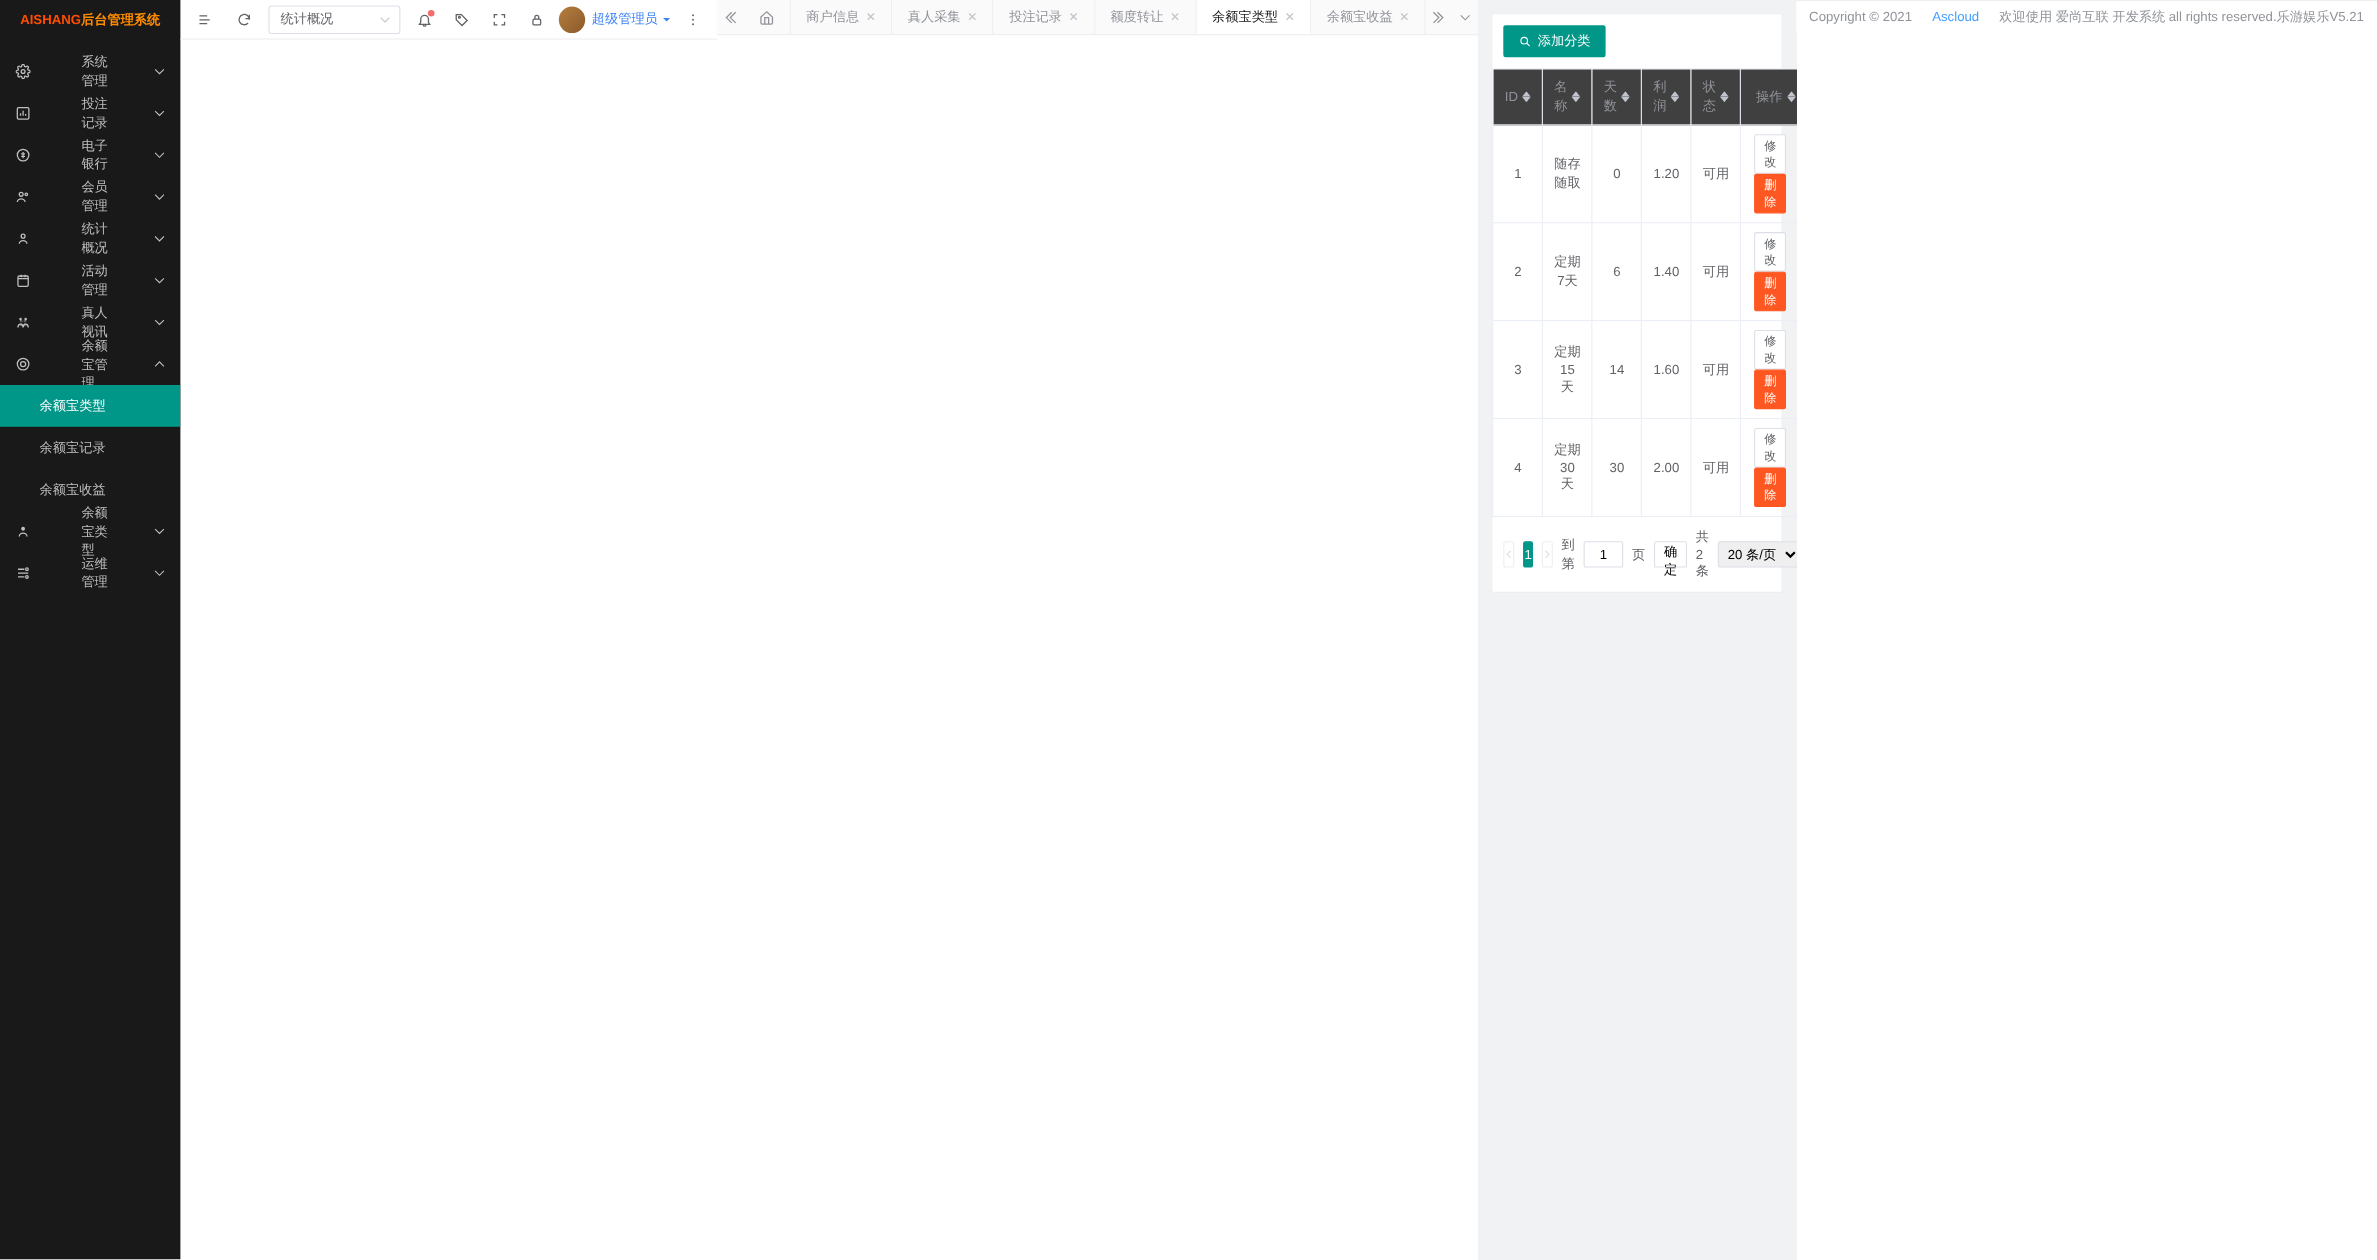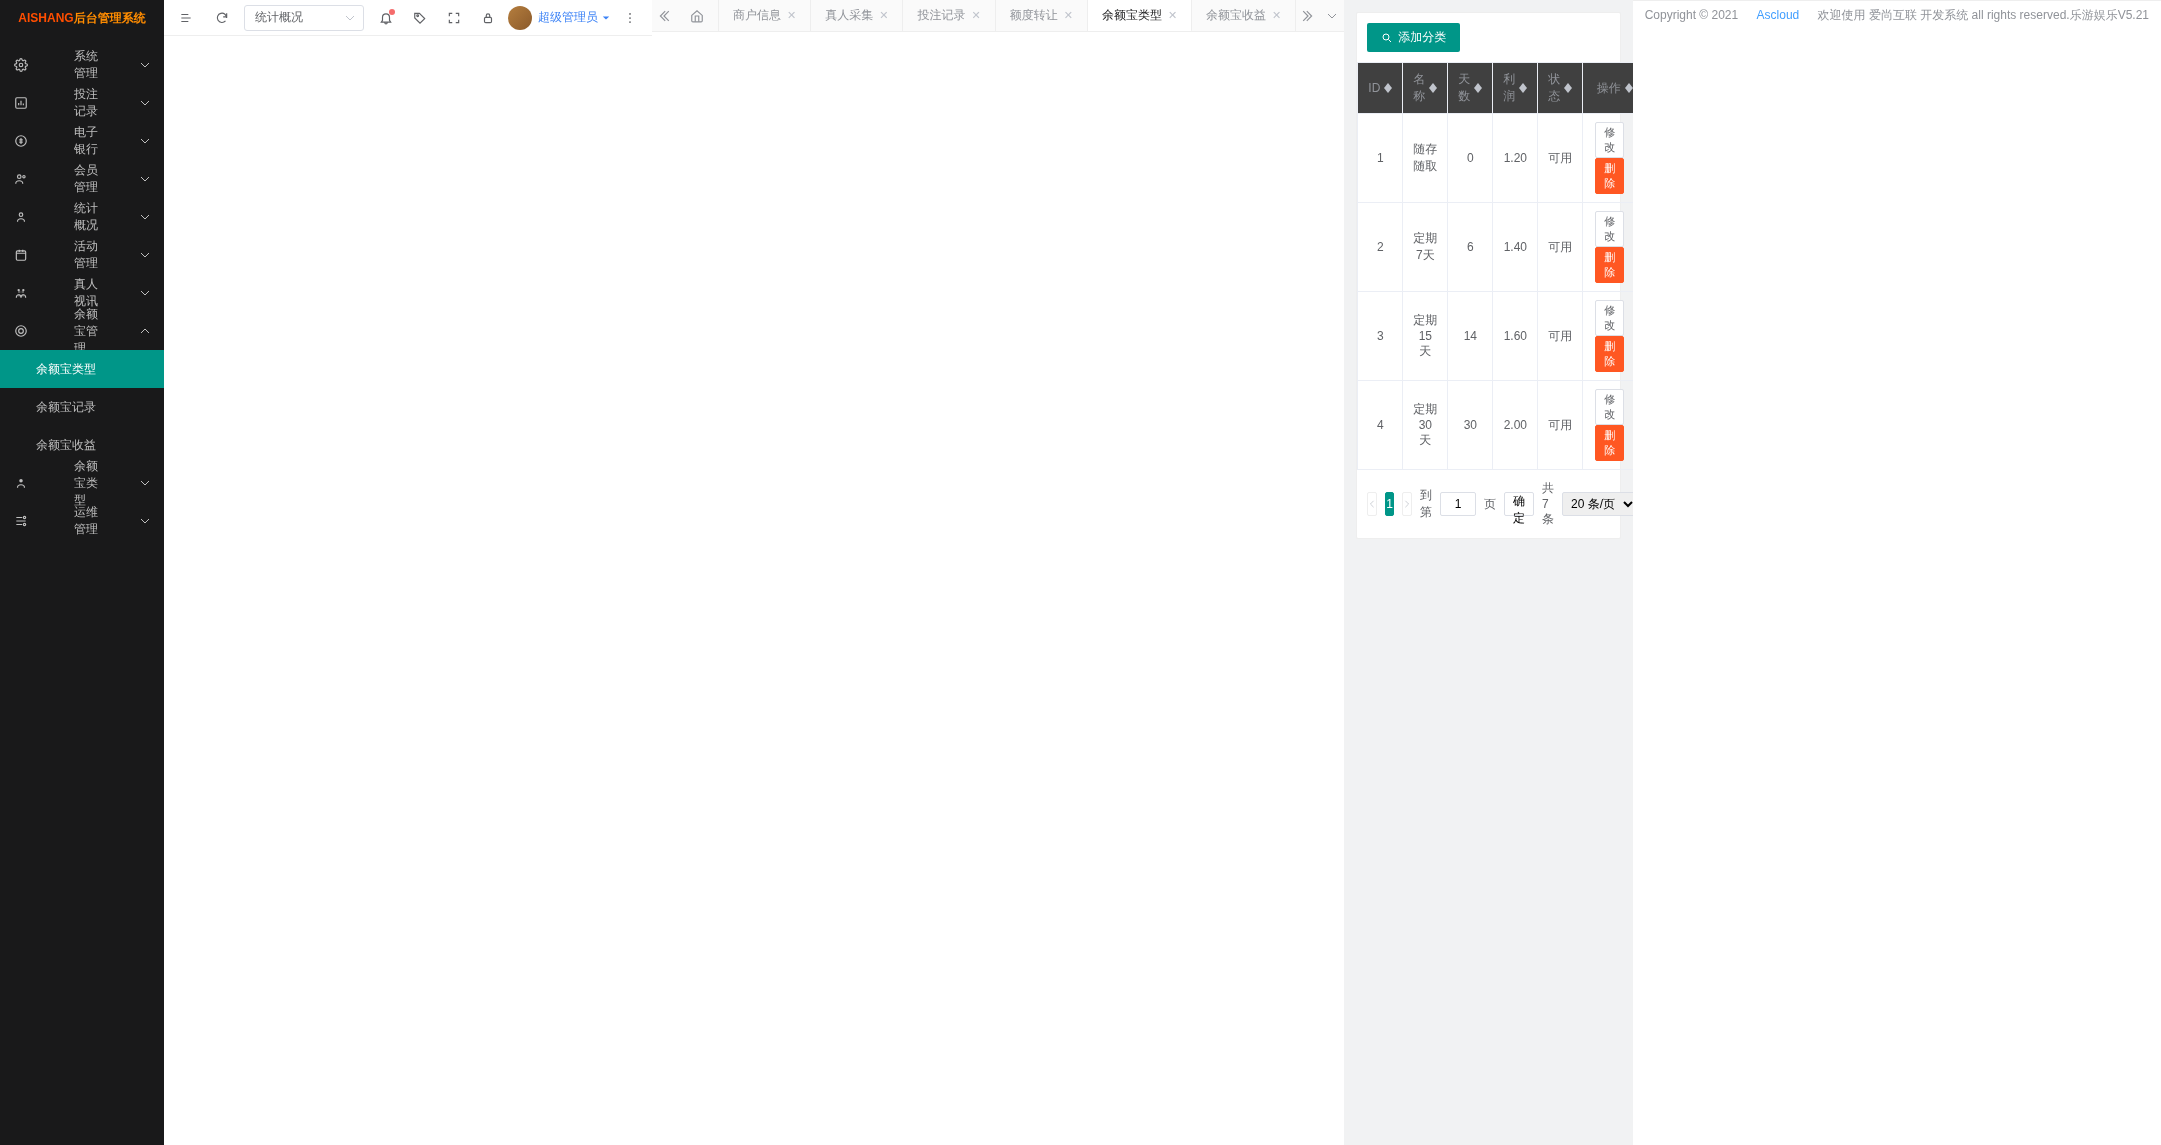--- a/index.html
+++ b/index.html
@@ -480,21 +480,21 @@
           <span class="page-btn active">1</span>
           <span class="page-btn">
               <svg width="8" height="8" viewBox="0 0 10 10">
                 <path d="M3 1l4 4-4 4" stroke="currentColor" fill="none"></path>
               </svg>
             </span>
           <span>到第</span>
           <input class="page-input" value="1" style="">
           <span>页</span>
           <button class="page-confirm">确定</button>
-          <span>共 7 条</span>
+          <span>共 2 条</span>
           <select class="page-select"><option>20 条/页</option></select>
         </div>
       </div>
     </div>
 
     <div class="footer">
       <span>
         <span>Copyright © 2021 </span><a href="#">Ascloud</a><span> 欢迎使用 爱尚互联 开发系统 all rights reserved.</span>
       </span>
       <span class="footer-right">乐游娱乐V5.21</span>

